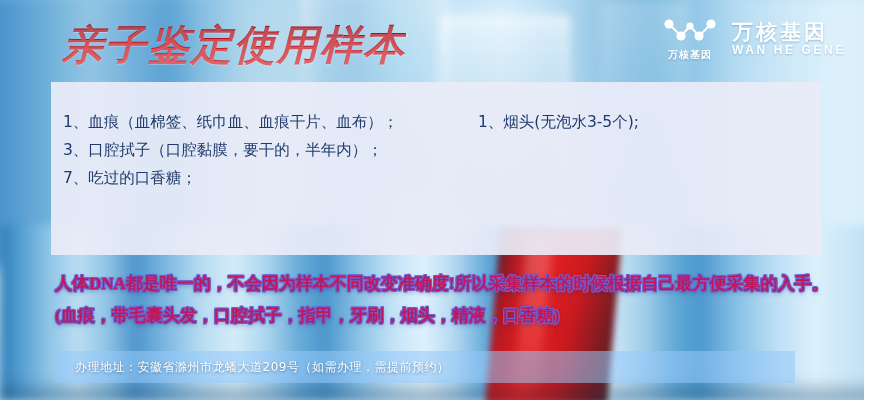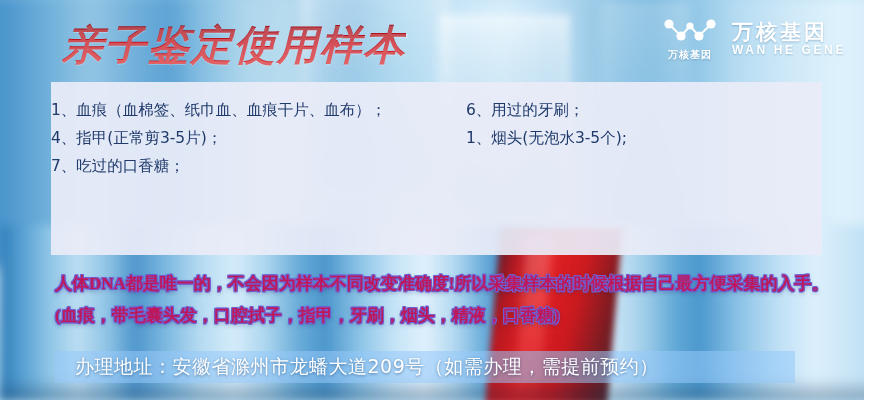--- a/index.html
+++ b/index.html
@@ -132,21 +132,21 @@
 
   
   .panel{
     position:absolute;left:51px;top:82px;width:771px;height:173px;
     background:rgba(233,236,248,.93);
     display:flex;
   }
   .panel .col{padding:14px 0 0 0;}
   .col-left{width:415px;padding-left:18px;}
   .col-right{width:330px;padding-left:14px;}
-  .panel ol{list-style:none;margin:0;padding:0;}
+  .panel ol{list-style:none;margin:12px;padding:0;}
   .panel li{
     font-size:15.5px;color:#1f3a6b;line-height:28px;white-space:nowrap;
     font-family:"DejaVu Sans","Liberation Sans",sans-serif;
   }
 
   
   .note{
     position:absolute;left:55px;top:268px;width:790px;
     font-family:"Liberation Serif","DejaVu Serif",serif;
     font-size:17px;font-weight:700;line-height:32px;
@@ -160,21 +160,21 @@
   }
 
   
   .addr-band{
     position:absolute;left:55px;top:351px;width:740px;height:32px;
     background:rgba(150,200,250,.55);
     display:flex;align-items:center;
   }
   .addr-text{
     padding-left:20px;
-    font-size:19px;color:#ffffff;letter-spacing:.5px;white-space:nowrap;
+    font-size:12px;color:#ffffff;letter-spacing:.5px;white-space:nowrap;
     font-family:"DejaVu Sans","Liberation Sans",sans-serif;
     text-shadow:0 1px 3px rgba(20,60,110,.55);
   }
 </style>
 </head>
 <body>
 
 <div id="poster">
 
   <div class="bg-layer">
@@ -213,27 +213,26 @@
     <div class="brand-text">
       <span class="brand-cn">万核基因</span>
       <span class="brand-en">WAN HE GENE</span>
     </div>
   </div>
 
   <div class="panel">
     <div class="col col-left">
       <ol>
         <li>1、血痕（血棉签、纸巾血、血痕干片、血布）；</li>
-        <li>4、指甲(正常剪3-5片)；</li>
+        <li>3、口腔拭子（口腔黏膜，要干的，半年内）；</li>
         <li>7、吃过的口香糖；</li>
       </ol>
     </div>
     <div class="col col-right">
       <ol>
-        <li>6、用过的牙刷；</li>
         <li>1、烟头(无泡水3-5个);</li>
       </ol>
     </div>
   </div>
 
   <div class="note">人体DNA都是唯一的，不会因为样本不同改变准确度!所以采集样本的时候根据自己最方便采集的入手。(血痕，带毛囊头发，口腔拭子，指甲，牙刷，烟头，精液，口香糖)</div>
 
   <div class="addr-band">
     <span class="addr-text">办理地址：安徽省滁州市龙蟠大道209号（如需办理，需提前预约）</span>
   </div>

